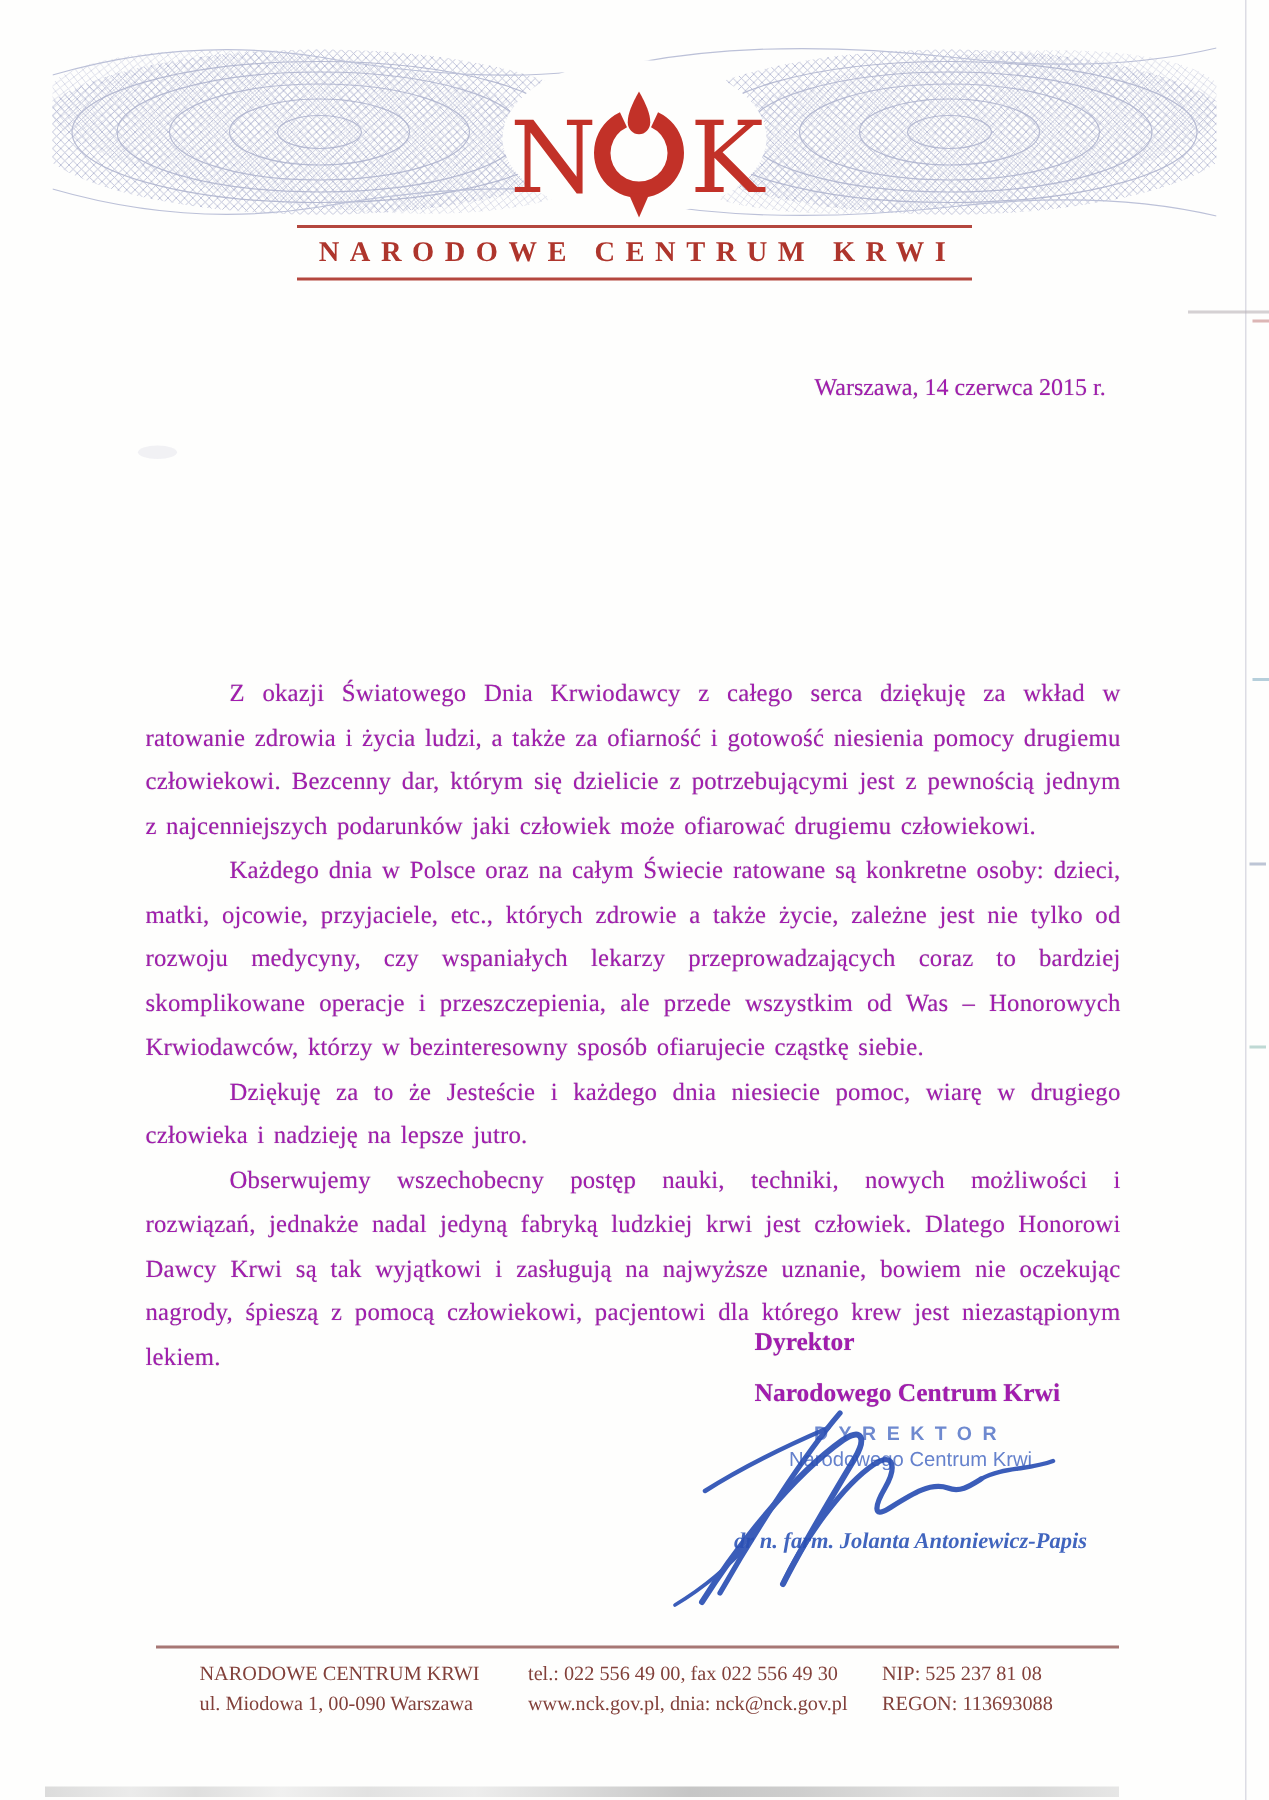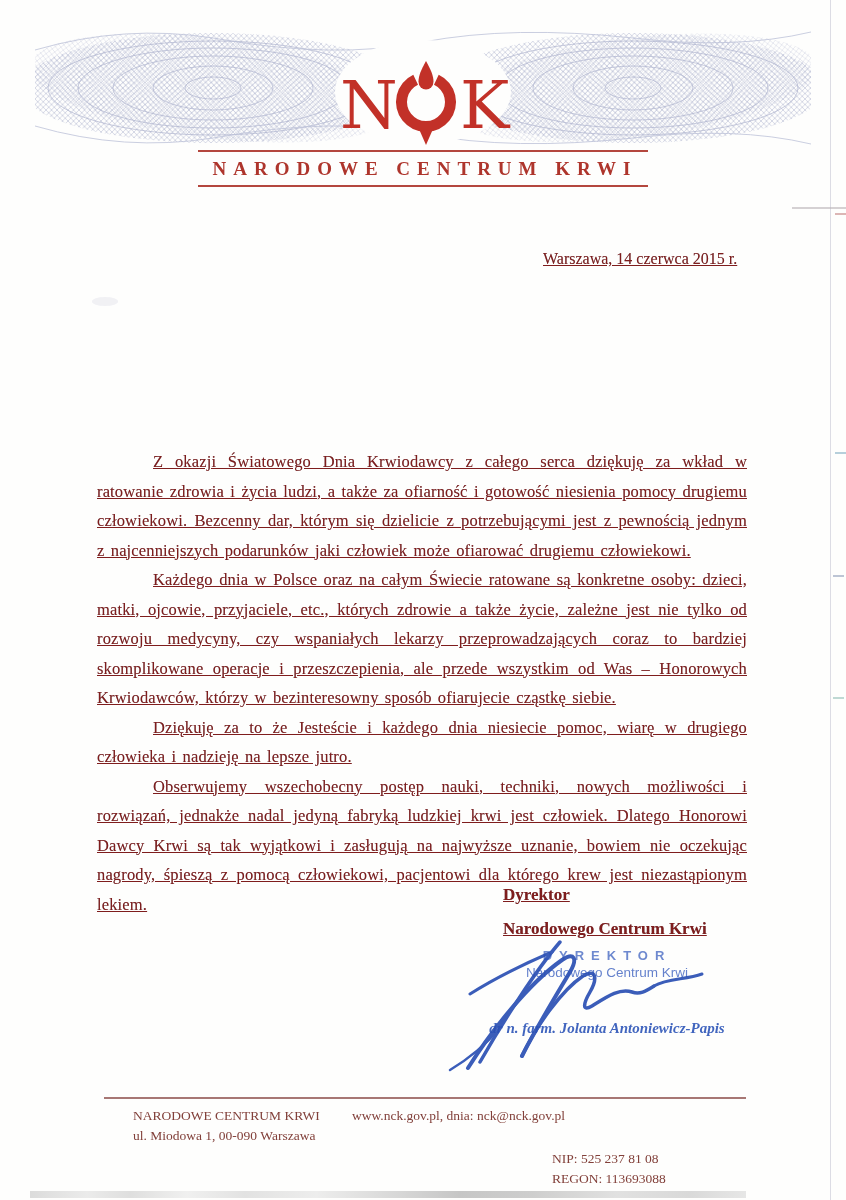--- a/index.html
+++ b/index.html
@@ -13,21 +13,21 @@
   #logo{position:absolute; left:338px; top:56px; width:176px; height:96px;}
   #org-title{
     position:absolute; left:0; right:0; top:150px; text-align:center;
   }
   #org-title .inner{
     display:inline-block; color:#ae352c; font-size:19px; font-weight:600;
     letter-spacing:7px; padding:6px 10px 5px 14px;
     border-top:2px solid #b4473e; border-bottom:2px solid #b4473e;
   }
   
-  .scan-text{color:#7f1d1d; text-shadow:0 0 .6px rgba(55,55,65,.45);text-decoration:underline;}
+  .scan-text{color:#a21caf; text-shadow:0 0 .6px rgba(55,55,65,.45);}
   #date-line{position:absolute; left:543px; top:250px; font-size:16px;}
   #salutation{position:absolute; left:97px; top:358px; font-size:17px; font-weight:bold;}
   #body-text{
     position:absolute; left:97px; top:410px; width:650px;
     font-size:16.5px; line-height:29.5px; text-align:justify;
     word-spacing:2px; letter-spacing:.15px;margin-top:37px;
   }
   #body-text p{margin:0; text-indent:56px;}
   #signoff{position:absolute; left:503px; top:878px; font-size:17px; font-weight:600; line-height:34px;}
   
@@ -36,21 +36,21 @@
   #stamp .s1{font-size:13px; font-weight:bold; letter-spacing:7px; opacity:.75;}
   #stamp .s2{font-size:13.5px; margin-top:2px; opacity:.8;}
   #stamp .s3{font-size:15px; font-weight:bold; font-style:italic; margin-top:40px;
              color:#2d55b8; opacity:.9; font-family:"Liberation Serif", serif;}
   #signature{position:absolute; left:440px; top:936px; width:320px; height:138px;}
   
   #footer-rule{position:absolute; left:104px; top:1097px; width:642px; height:2px;
                background:#8a4a45; opacity:.75;}
   .fcol{position:absolute; top:1106px; font-size:13.5px; line-height:19.5px;
         color:#82403a; white-space:nowrap;}
-  #fcol1{left:133px;} #fcol2{left:352px;} #fcol3{left:552px;margin-top:43px;}
+  #fcol1{left:133px;} #fcol2{left:352px;} #fcol3{left:588px;}
   
   #edge-line{position:absolute; left:830px; top:0; width:1px; height:1200px; background:#dcdce4;}
   #edge-hline{position:absolute; left:792px; top:207px; width:54px; height:2px; background:#b9b3b8; opacity:.6;}
   .tick{position:absolute; width:11px; height:2px; opacity:.65;}
   #tick1{left:835px; top:213px; background:#c98f8f;}
   #tick2{left:835px; top:452px; background:#8fb6c9;}
   #tick3{left:833px; top:575px; background:#9aa6c0;}
   #tick4{left:833px; top:697px; background:#9cc4bf;}
   #smudge{position:absolute; left:92px; top:297px; width:26px; height:9px; border-radius:50%;
           background:#e7e7ee; opacity:.6;}
@@ -149,20 +149,21 @@
       <path stroke-width="2.5" d="M10,134 C30,122 48,106 60,92"></path>
     </g>
   </svg>
 
   <div id="footer-rule"></div>
   <div id="fcol1" class="fcol">
     <div>NARODOWE CENTRUM KRWI</div>
     <div>ul. Miodowa 1, 00-090 Warszawa</div>
   </div>
   <div id="fcol2" class="fcol">
+    <div>tel.: 022 556 49 00, fax 022 556 49 30</div>
     <div>www.nck.gov.pl, dnia: nck@nck.gov.pl</div>
   </div>
   <div id="fcol3" class="fcol">
     <div>NIP: 525 237 81 08</div>
     <div>REGON: 113693088</div>
   </div>
 
   <div id="edge-line"></div>
   <div id="edge-hline"></div>
   <div id="tick1" class="tick"></div>

